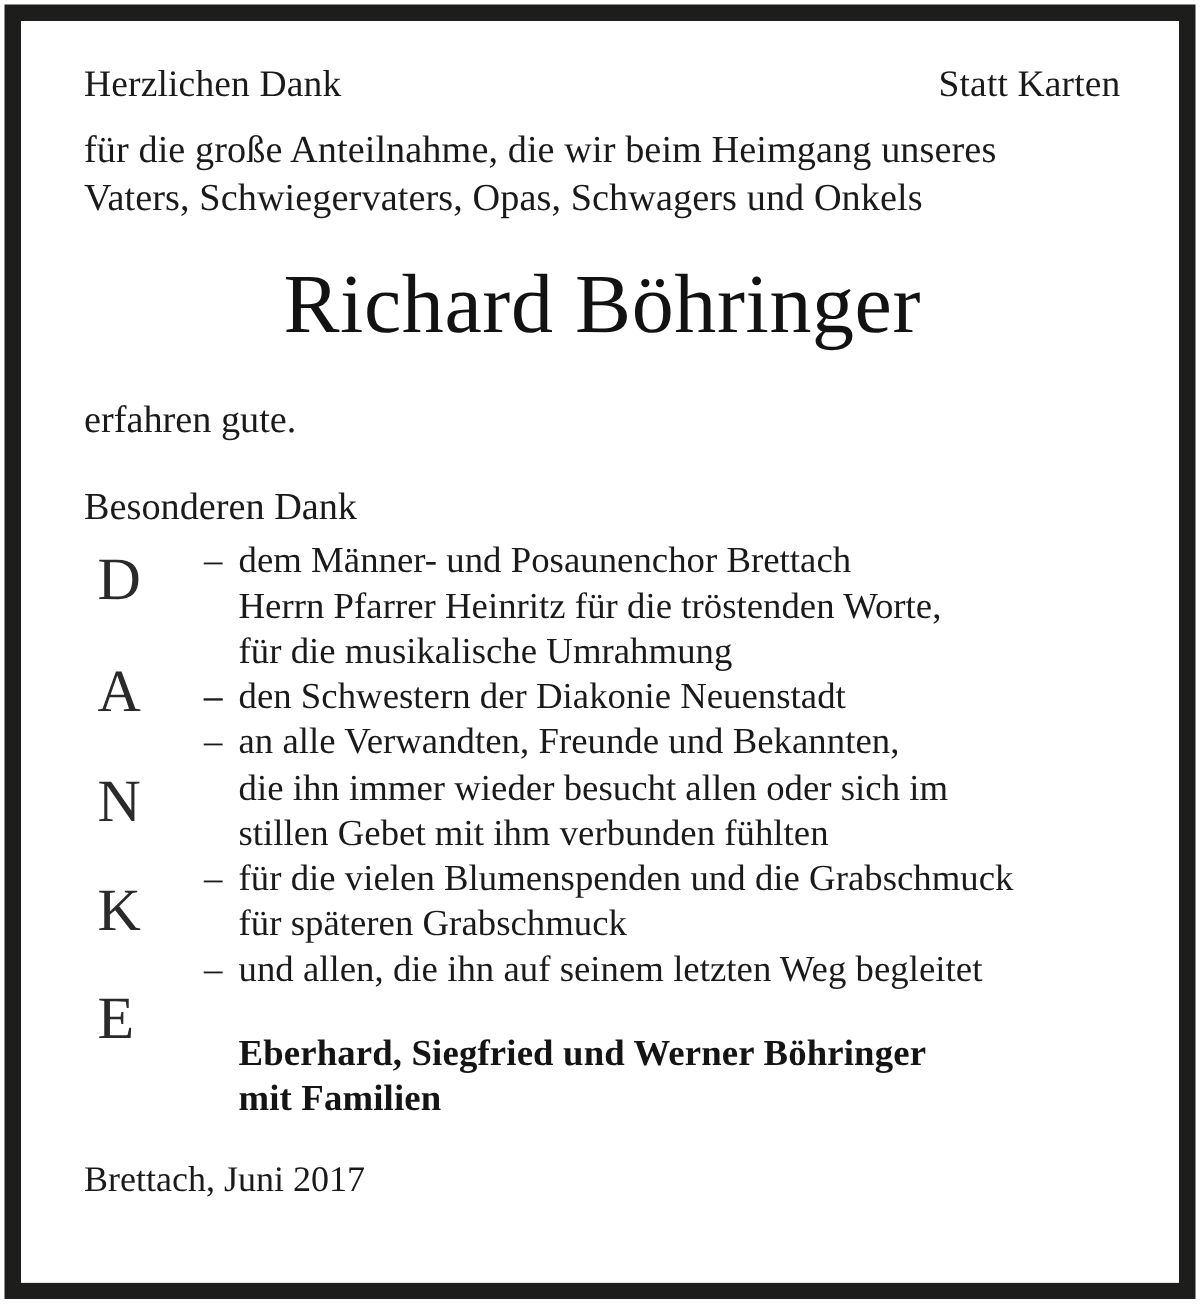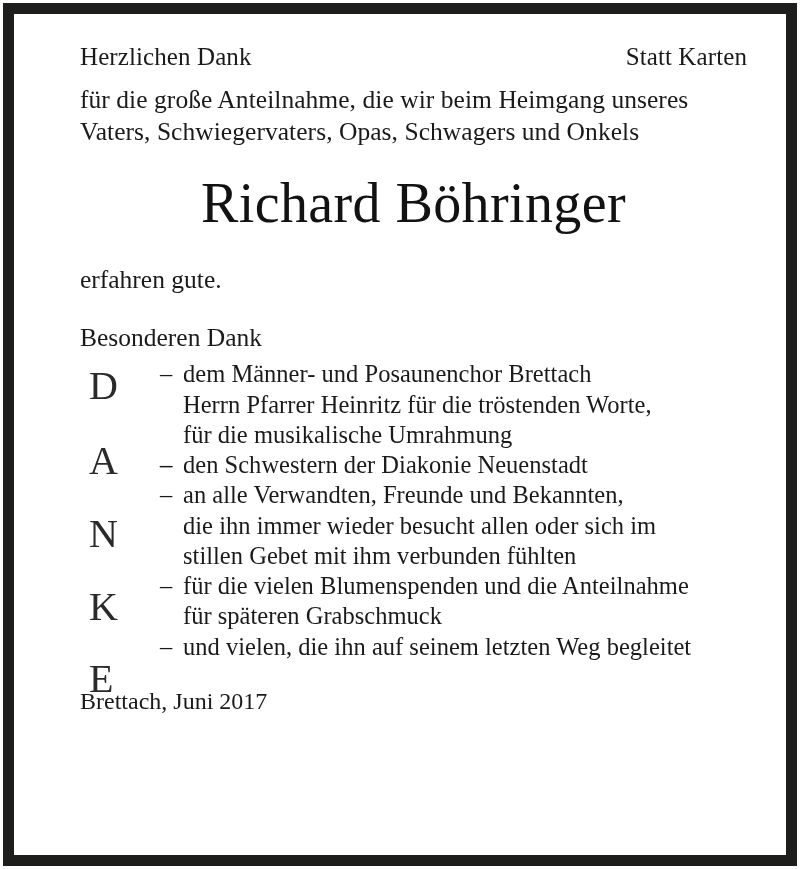--- a/index.html
+++ b/index.html
@@ -23,21 +23,20 @@
     height: 869px;
     padding: 3px;              
     background: #ffffff;
   }
   .notice-frame {
     box-sizing: border-box;
     width: 100%;
     height: 100%;
     border: 11px solid #1d1d1b;
     background: #ffffff;
-    padding-left: 24px;
   }
   .notice-inner {
     box-sizing: border-box;
     width: 100%;
     height: 100%;
     border: 2px solid #ffffff; 
     background: #ffffff;
     padding: 27px 37px 0 40px;
     position: relative;
   }
@@ -198,28 +197,32 @@
             <span class="ln">den Schwestern der Diakonie Neuenstadt</span>
           </li>
           <li>
             <span class="dash">–</span>
             <span class="ln">an alle Verwandten, Freunde und Bekannten,</span>
             <span class="ln">die ihn immer wieder besucht allen oder sich im</span>
             <span class="ln">stillen Gebet mit ihm verbunden fühlten</span>
           </li>
           <li>
             <span class="dash">–</span>
-            <span class="ln">für die vielen Blumenspenden und die Anteilnahme</span>
+            <span class="ln">für die vielen Blumenspenden und die Grabschmuck</span>
             <span class="ln">für späteren Grabschmuck</span>
           </li>
           <li>
             <span class="dash">–</span>
-            <span class="ln">und vielen, die ihn auf seinem letzten Weg begleitet</span>
+            <span class="ln">und allen, die ihn auf seinem letzten Weg begleitet</span>
           </li>
         </ul>
       </div>
 
+      <div class="signature">
+        <span class="ln">Eberhard, Siegfried und Werner Böhringer</span>
+        <span class="ln">mit Familien</span>
+      </div>
 
       <div class="place-date">Brettach, Juni 2017</div>
 
     </div>
   </div>
 </div>
 
 </body></html>

